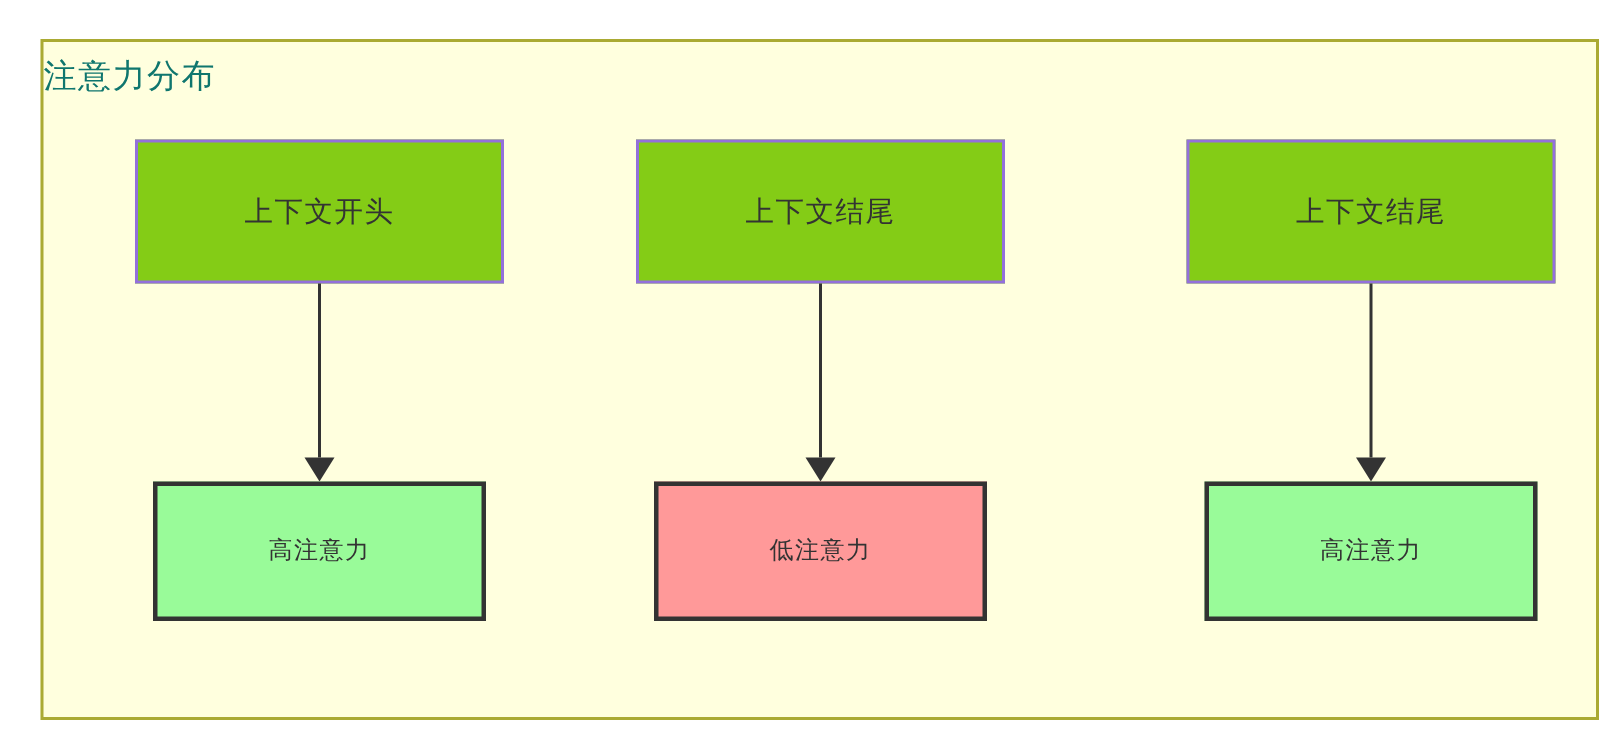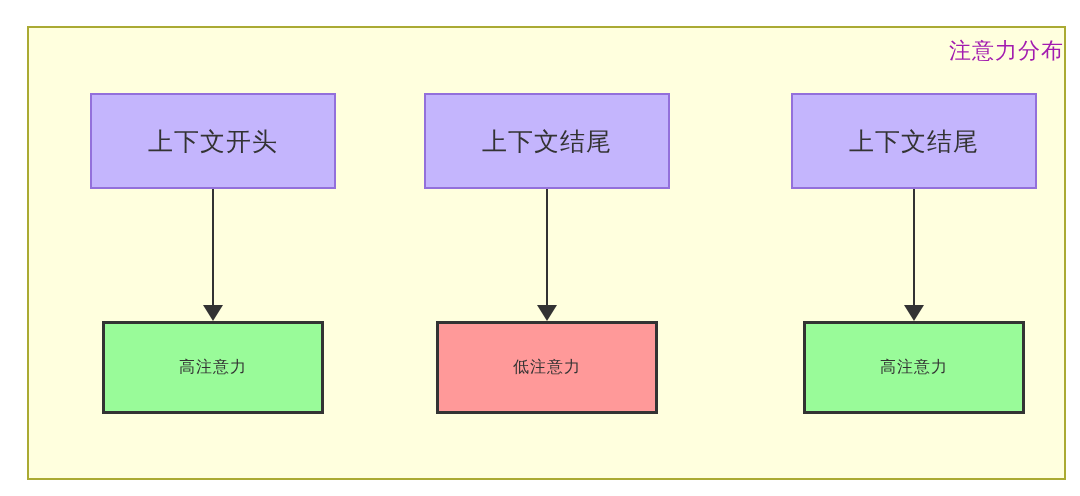--- a/index.html
+++ b/index.html
@@ -23,46 +23,46 @@
     height: 454px;
     background: #FFFFDE;
     border: 2px solid #AAAA33;
     box-sizing: border-box;
   }
   .diagram-title {
     position: absolute;
     left: 0;
     top: 8px;
     width: 100%;
-    text-align: right;
+    text-align: left;
     font-size: 22px;
-    color: #a21caf;
+    color: #0f766e;
     letter-spacing: 1px;
   }
   .flow-column {
     position: absolute;
     top: 65px;
     width: 246px;
     display: flex;
     flex-direction: column;
     align-items: center;
   }
   .flow-column.col-0 { left: 61px; }
   .flow-column.col-1 { left: 395px; }
   .flow-column.col-2 { left: 762px; }
   .source-node {
     width: 246px;
     height: 96px;
     box-sizing: border-box;
-    background: #c4b5fd;
+    background: #84cc16;
     border: 2px solid #9370DB;
     display: flex;
     align-items: center;
     justify-content: center;
-    font-size: 25px;
+    font-size: 19px;
     color: #333333;
     letter-spacing: 1px;
   }
   .arrow-down {
     height: 132px;
     display: flex;
     flex-direction: column;
     align-items: center;
   }
   .arrow-line {

